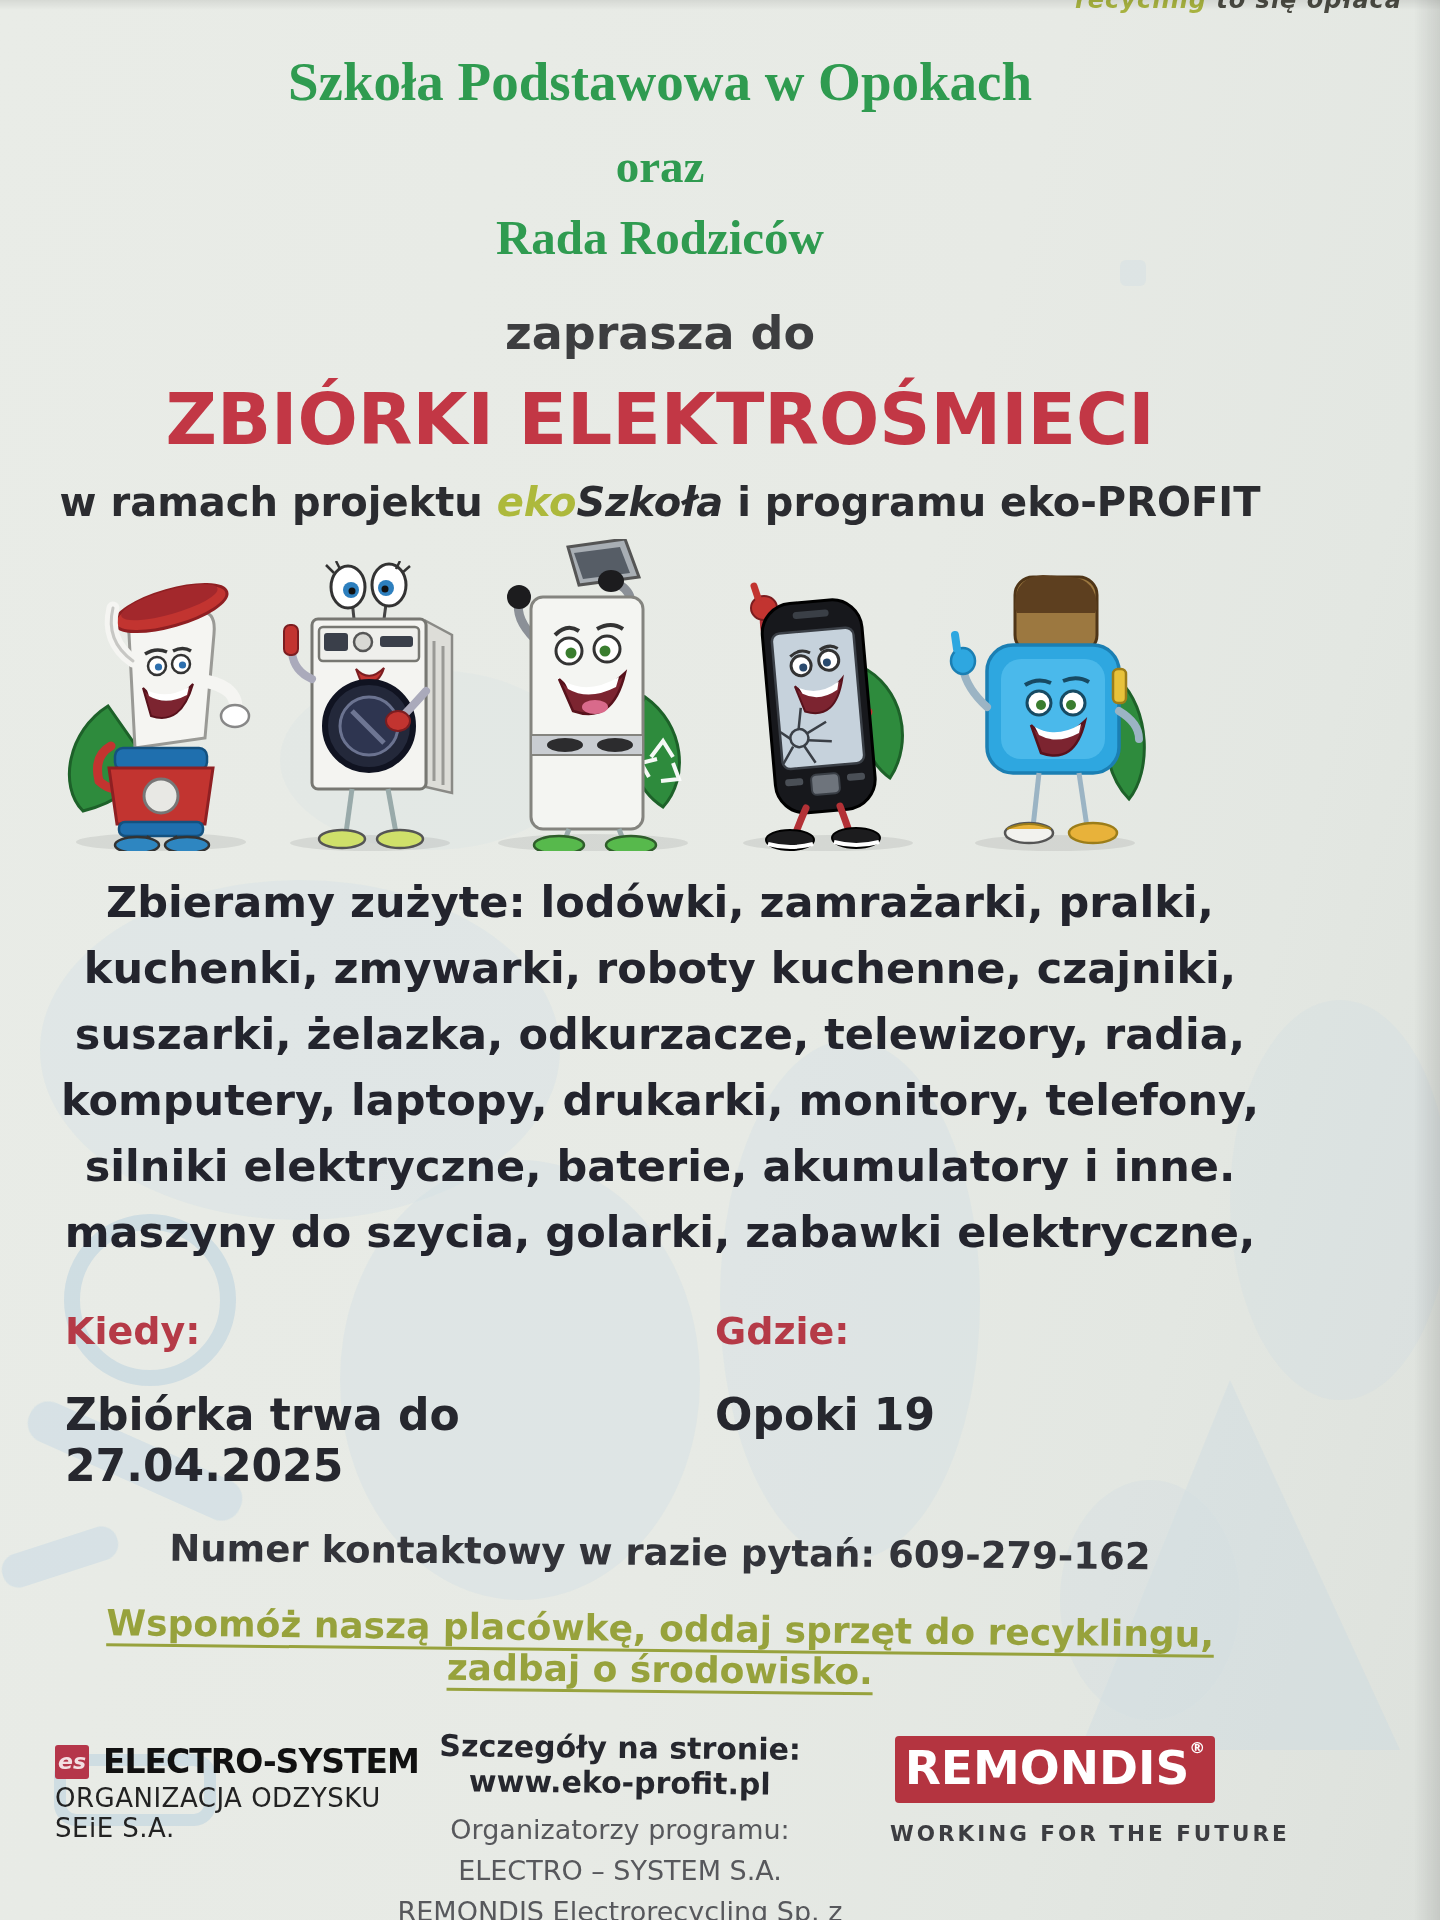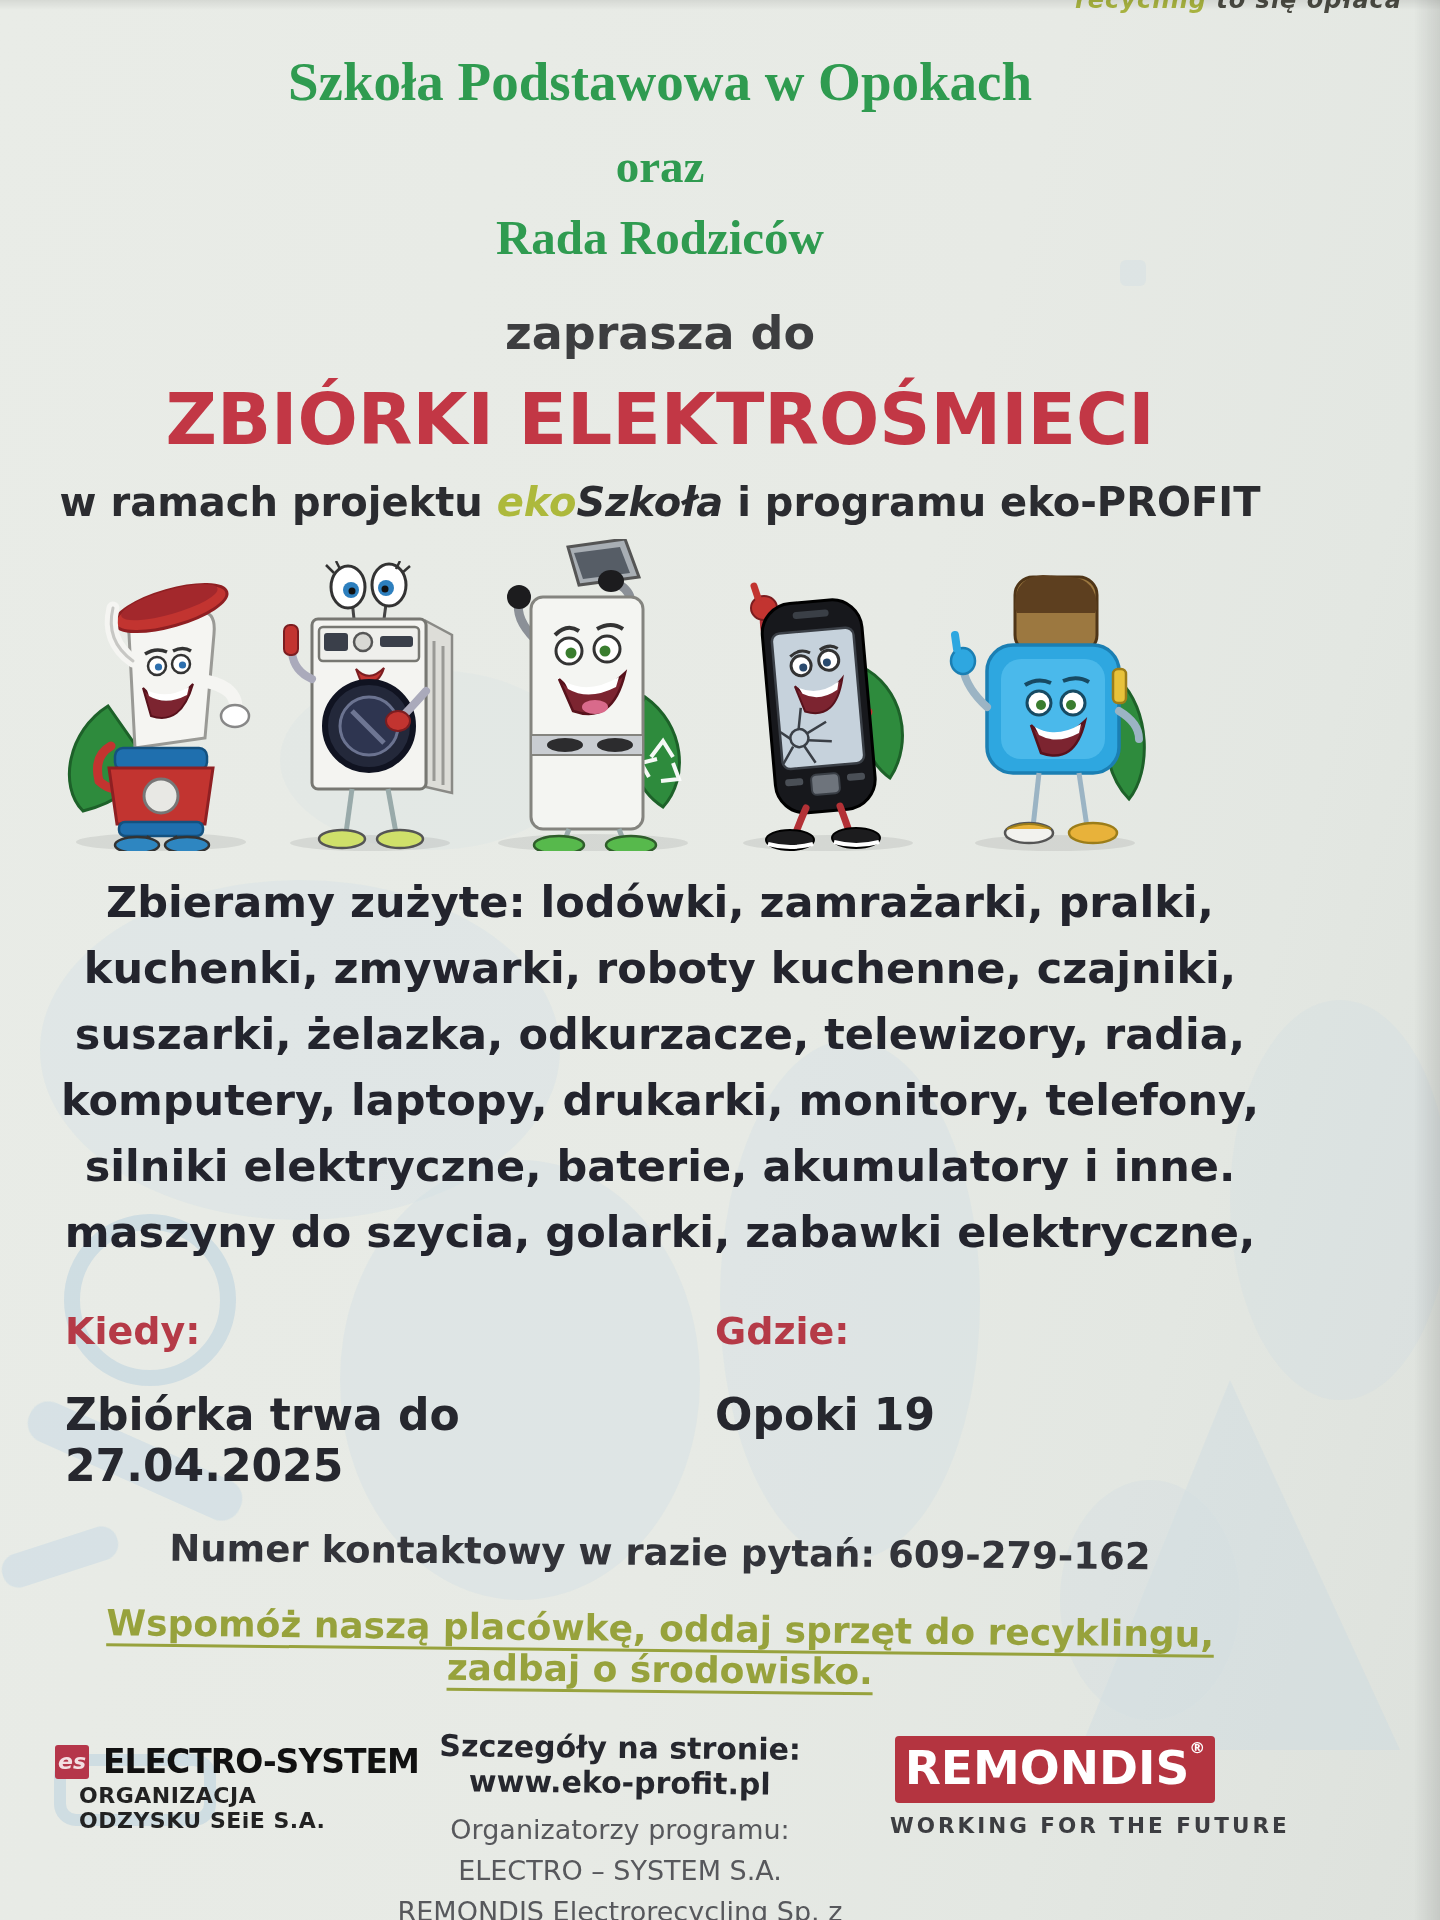--- a/index.html
+++ b/index.html
@@ -48,33 +48,33 @@
     text-decoration:underline;text-decoration-thickness:3px;text-underline-offset:8px;
     transform:rotate(0.6deg);
   }
   .footer{display:flex;align-items:flex-start;text-align:left;padding-left:20px;}
   .f-left{width:330px;padding-top:12px;}
   .es-line{display:flex;align-items:center;gap:14px;}
   .es-badge{width:34px;height:34px;background:#b5364a;color:#f3dfe2;font-weight:bold;
     font-style:italic;font-size:22px;display:flex;align-items:center;justify-content:center;
     border-radius:3px;flex:0 0 auto;}
   .es-name{font-size:33px;font-weight:bold;color:#111;letter-spacing:-1px;white-space:nowrap;}
-  .es-sub{font-size:22px;font-weight:bold;color:#222;margin-top:2px;letter-spacing:0.5px;margin-left:24px;}
+  .es-sub{font-size:26px;font-weight:normal;color:#222;margin-top:2px;letter-spacing:0.5px;}
   .f-center{width:470px;text-align:center;padding-top:0;}
   .details-line{font-size:30px;font-weight:bold;color:#26272e;margin:0 0 14px 0;transform:rotate(0.6deg);}
   .org-label{font-size:27px;color:#57585c;margin:0 0 10px 0;}
   .org-line{font-size:27px;color:#57585c;margin:0 0 10px 0;}
   .f-right{width:330px;margin-left:35px;padding-top:6px;text-align:center;}
   .remondis-box{
     background:#b43440;color:#fff;font-weight:bold;font-size:47px;letter-spacing:0px;
     padding:4px 10px 8px 10px;border-radius:4px;display:inline-block;position:relative;
     font-family:"DejaVu Sans",sans-serif;
   }
   .remondis-reg{font-size:16px;vertical-align:top;position:relative;top:-2px;}
-  .remondis-tag{font-size:21.5px;font-weight:bold;color:#3c3d41;letter-spacing:3px;margin-top:10px;white-space:nowrap;}
+  .remondis-tag{font-size:21.5px;font-weight:bold;color:#3c3d41;letter-spacing:3px;margin-top:18px;white-space:nowrap;}
   .edge-shadow{position:absolute;top:0;right:0;width:26px;height:100%;
     background:linear-gradient(90deg,rgba(0,0,0,0),rgba(0,0,0,0.10));}
   .top-shadow{position:absolute;top:0;left:0;width:100%;height:10px;
     background:linear-gradient(180deg,rgba(0,0,0,0.08),rgba(0,0,0,0));}
 </style>
 </head>
 <body>
 
 <div class="poster">
 

